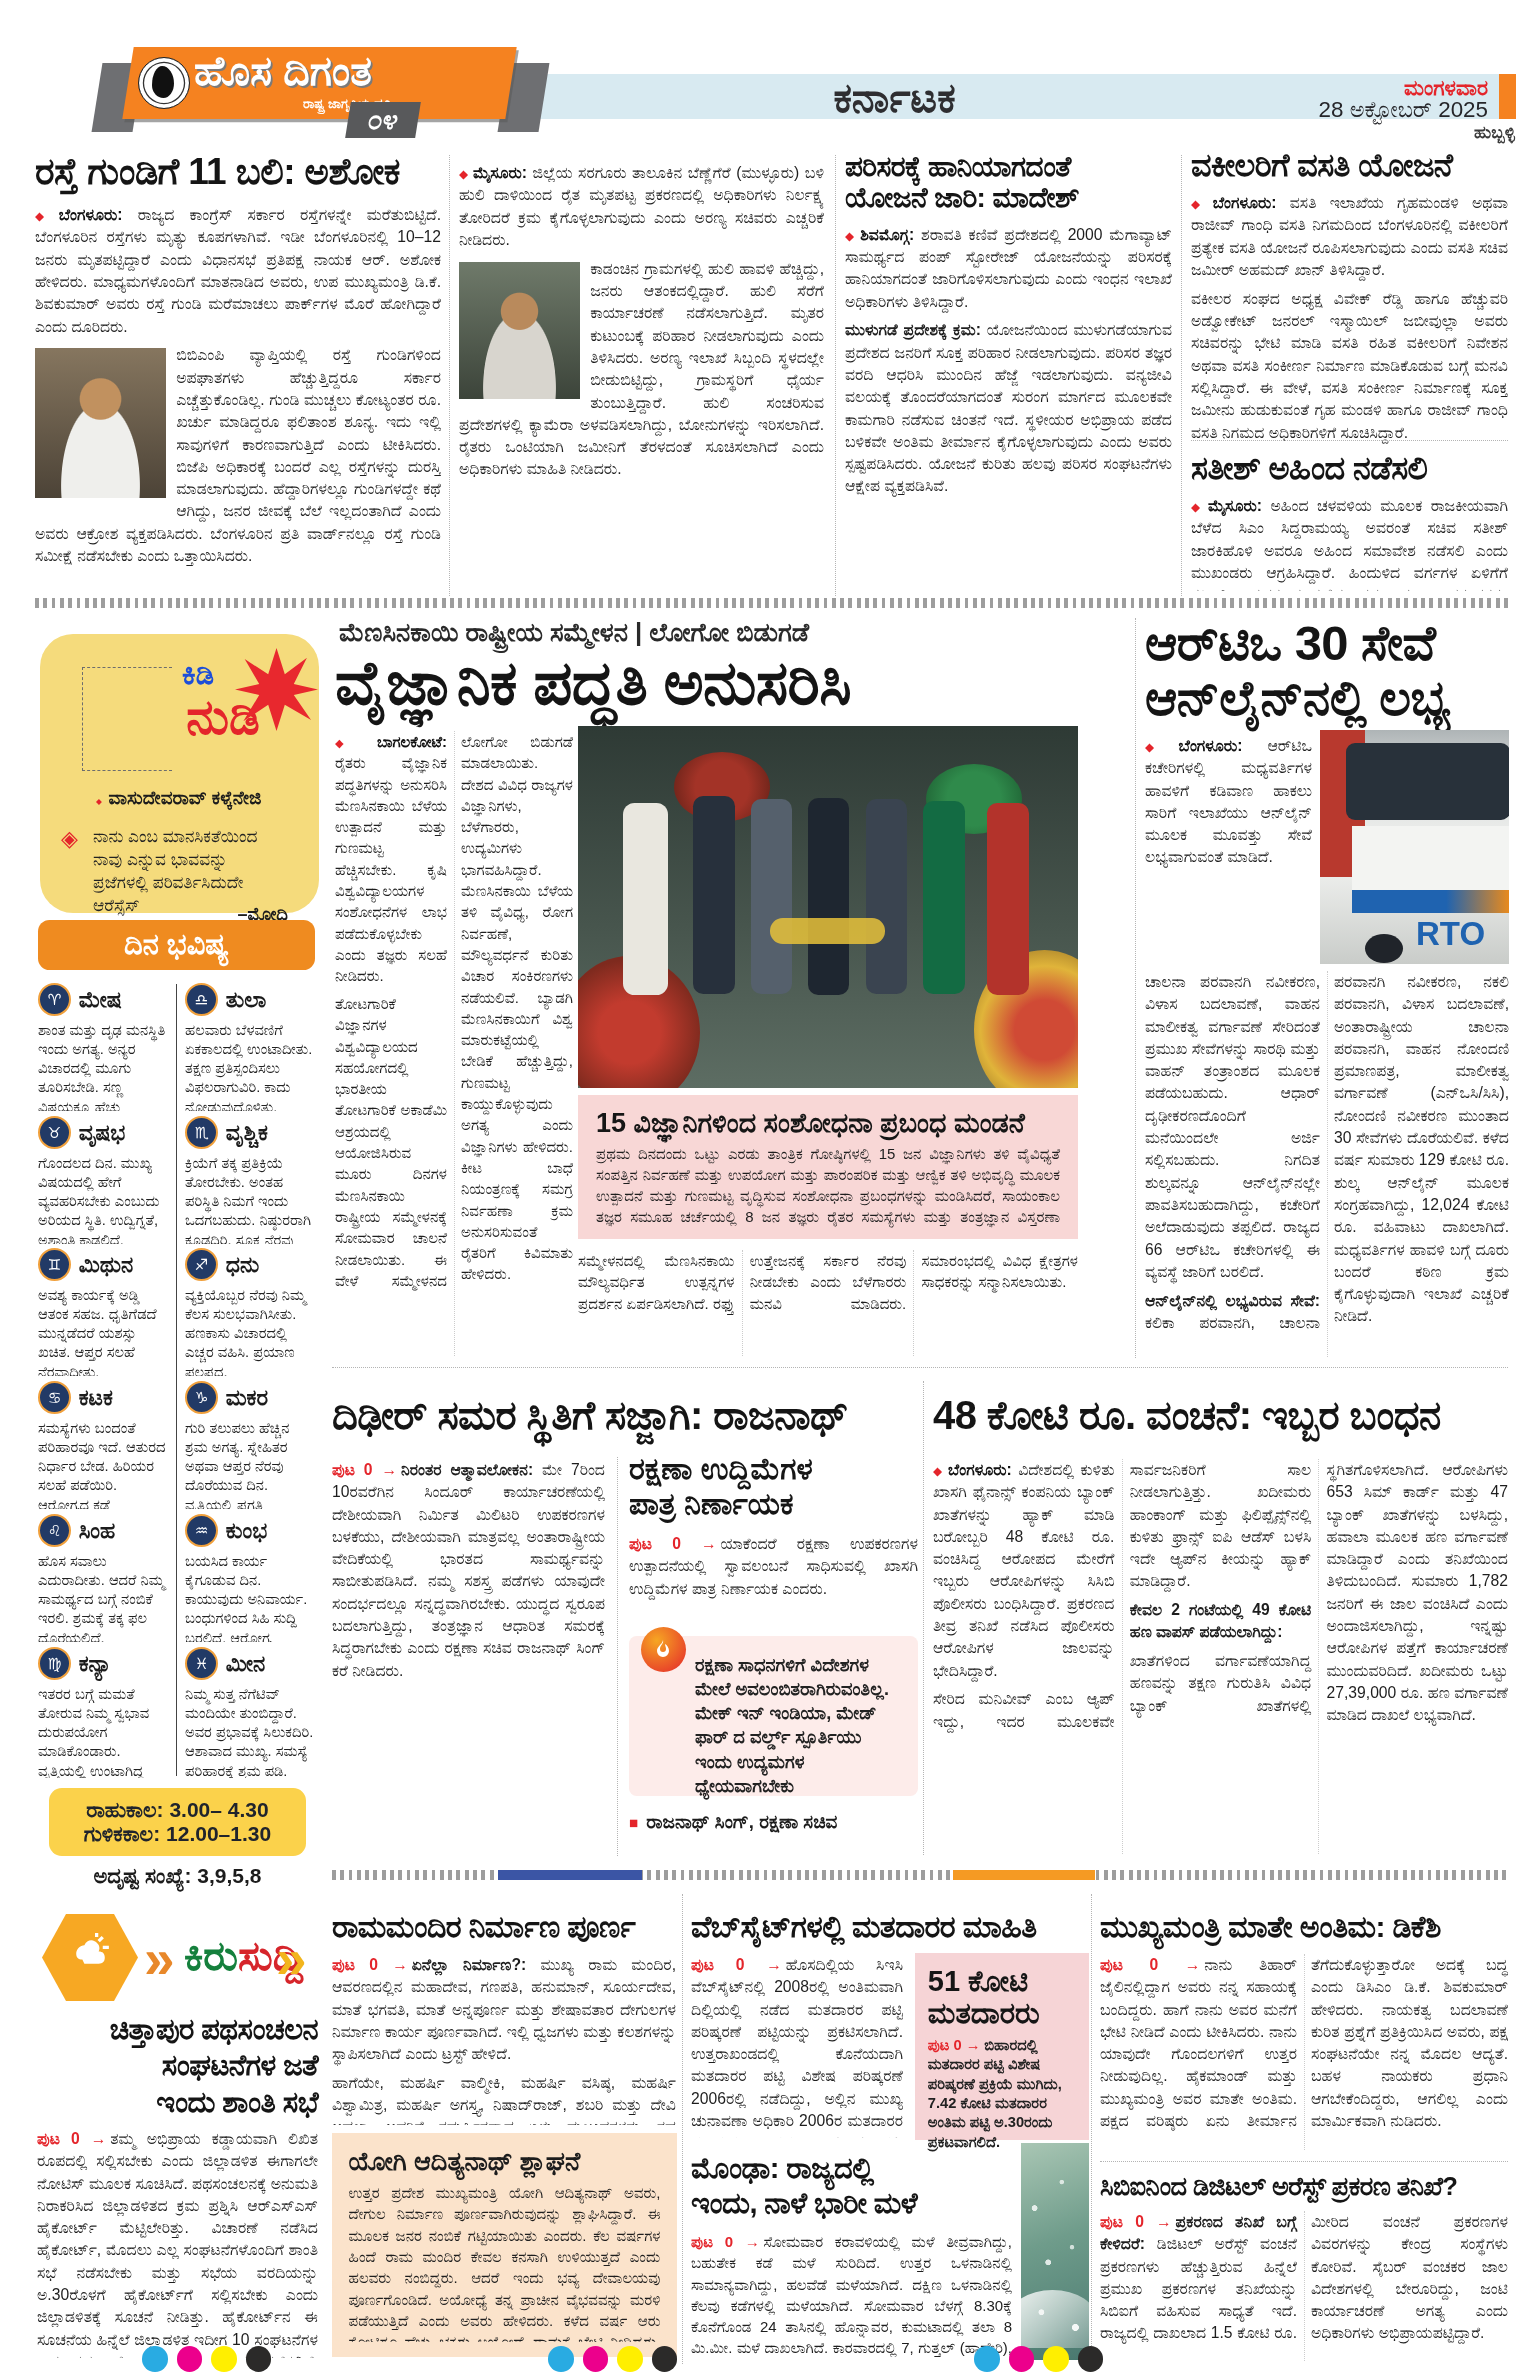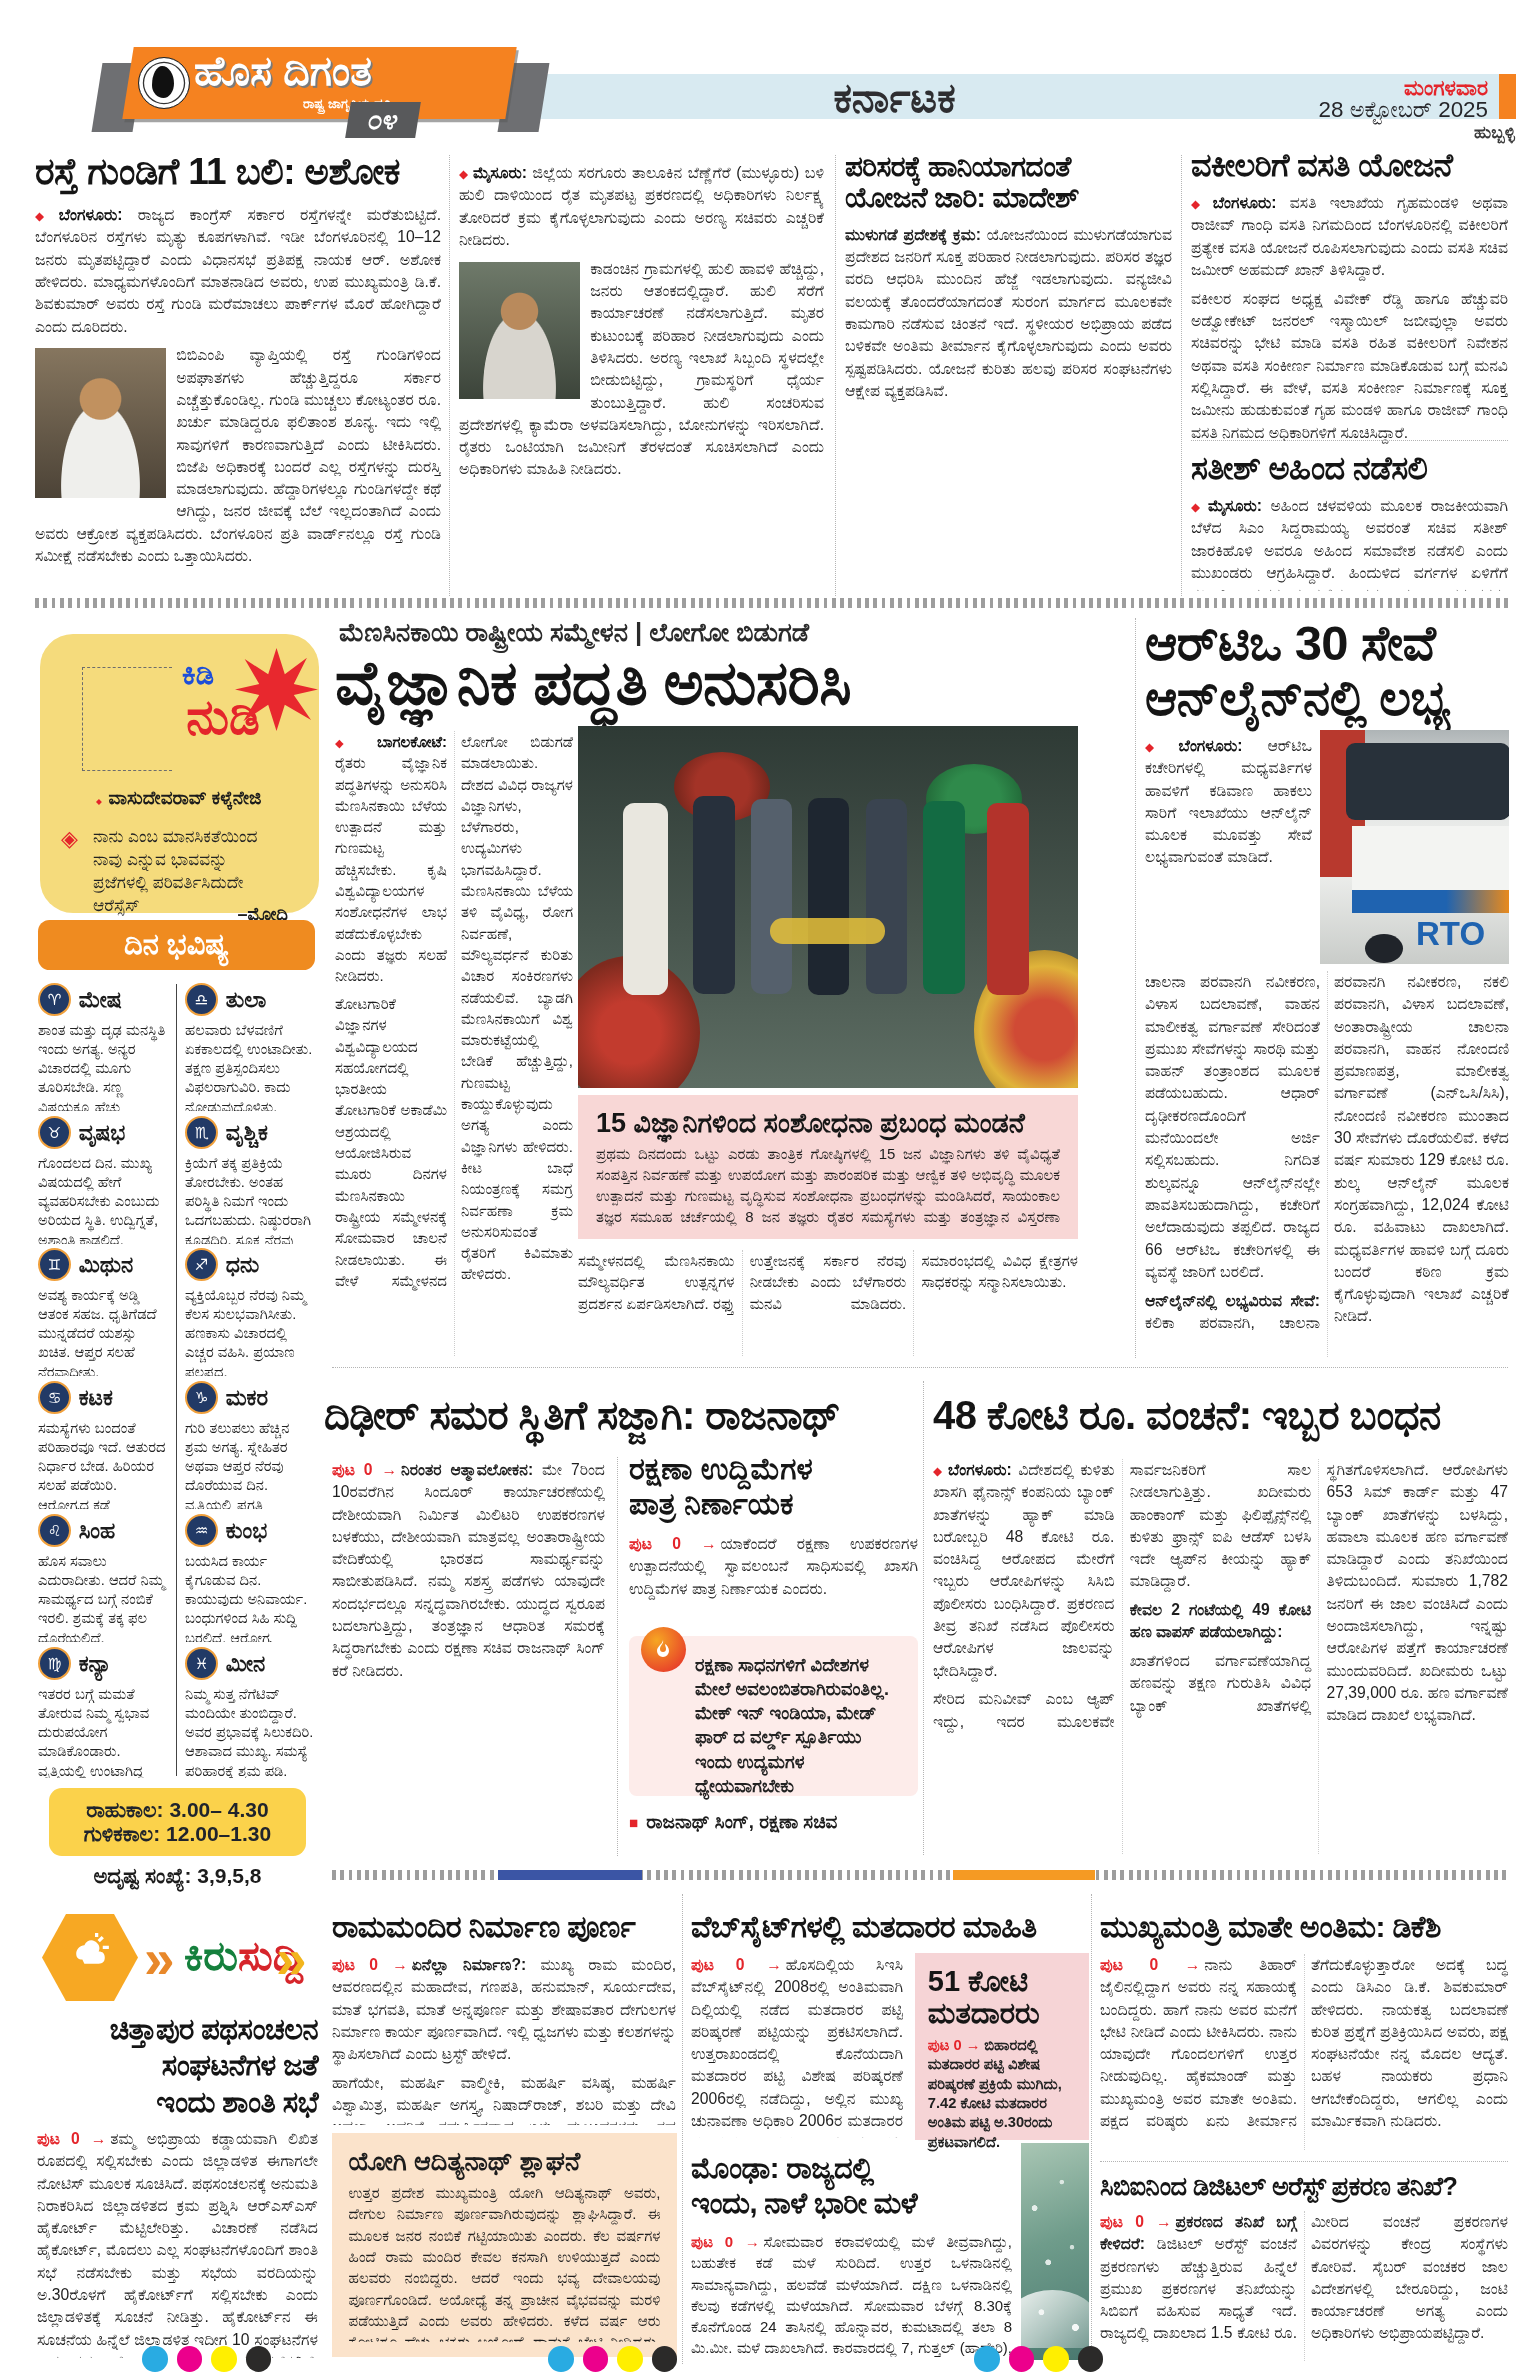--- a/index.html
+++ b/index.html
@@ -108,20 +108,21 @@
       <p><span class="diamond">◆</span><span class="byline">ಮೈಸೂರು:</span> <span>ಜಿಲ್ಲೆಯ ಸರಗೂರು ತಾಲೂಕಿನ ಬೆಣ್ಣೆಗೆರೆ (ಮುಳ್ಳೂರು) ಬಳಿ ಹುಲಿ ದಾಳಿಯಿಂದ ರೈತ ಮೃತಪಟ್ಟ ಪ್ರಕರಣದಲ್ಲಿ ಅಧಿಕಾರಿಗಳು ನಿರ್ಲಕ್ಷ್ಯ ತೋರಿದರೆ ಕ್ರಮ ಕೈಗೊಳ್ಳಲಾಗುವುದು ಎಂದು ಅರಣ್ಯ ಸಚಿವರು ಎಚ್ಚರಿಕೆ ನೀಡಿದರು.</span></p>
       <div class="photo portrait2" style="position:relative;float:left;width:121px;height:137px;margin:3.8px 10.2px 2.6px 0"></div>
       <p><span>ಕಾಡಂಚಿನ ಗ್ರಾಮಗಳಲ್ಲಿ ಹುಲಿ ಹಾವಳಿ ಹೆಚ್ಚಿದ್ದು, ಜನರು ಆತಂಕದಲ್ಲಿದ್ದಾರೆ. ಹುಲಿ ಸೆರೆಗೆ ಕಾರ್ಯಾಚರಣೆ ನಡೆಸಲಾಗುತ್ತಿದೆ. ಮೃತರ ಕುಟುಂಬಕ್ಕೆ ಪರಿಹಾರ ನೀಡಲಾಗುವುದು ಎಂದು ತಿಳಿಸಿದರು. ಅರಣ್ಯ ಇಲಾಖೆ ಸಿಬ್ಬಂದಿ ಸ್ಥಳದಲ್ಲೇ ಬೀಡುಬಿಟ್ಟಿದ್ದು, ಗ್ರಾಮಸ್ಥರಿಗೆ ಧೈರ್ಯ ತುಂಬುತ್ತಿದ್ದಾರೆ. ಹುಲಿ ಸಂಚರಿಸುವ ಪ್ರದೇಶಗಳಲ್ಲಿ ಕ್ಯಾಮೆರಾ ಅಳವಡಿಸಲಾಗಿದ್ದು, ಬೋನುಗಳನ್ನು ಇರಿಸಲಾಗಿದೆ. ರೈತರು ಒಂಟಿಯಾಗಿ ಜಮೀನಿಗೆ ತೆರಳದಂತೆ ಸೂಚಿಸಲಾಗಿದೆ ಎಂದು ಅಧಿಕಾರಿಗಳು ಮಾಹಿತಿ ನೀಡಿದರು.</span></p>
     </div>
   </div>
 
   <div class="abs" style="left:845px;top:152px;width:327px">
     <div class="hl prewrap" style="font-size:28px">ಪರಿಸರಕ್ಕೆ ಹಾನಿಯಾಗದಂತೆ
 ಯೋಜನೆ ಜಾರಿ: ಮಾದೇಶ್</div>
     <div class="body" style="margin-top:10.2px;height:358px">
+      <p><span class="diamond">◆</span><span class="byline">ಶಿವಮೊಗ್ಗ:</span> <span>ಶರಾವತಿ ಕಣಿವೆ ಪ್ರದೇಶದಲ್ಲಿ 2000 ಮೆಗಾವ್ಯಾಟ್ ಸಾಮರ್ಥ್ಯದ ಪಂಪ್ ಸ್ಟೋರೇಜ್ ಯೋಜನೆಯನ್ನು ಪರಿಸರಕ್ಕೆ ಹಾನಿಯಾಗದಂತೆ ಜಾರಿಗೊಳಿಸಲಾಗುವುದು ಎಂದು ಇಂಧನ ಇಲಾಖೆ ಅಧಿಕಾರಿಗಳು ತಿಳಿಸಿದ್ದಾರೆ.</span></p>
       <p><b>ಮುಳುಗಡೆ ಪ್ರದೇಶಕ್ಕೆ ಕ್ರಮ:</b> <span>ಯೋಜನೆಯಿಂದ ಮುಳುಗಡೆಯಾಗುವ ಪ್ರದೇಶದ ಜನರಿಗೆ ಸೂಕ್ತ ಪರಿಹಾರ ನೀಡಲಾಗುವುದು. ಪರಿಸರ ತಜ್ಞರ ವರದಿ ಆಧರಿಸಿ ಮುಂದಿನ ಹೆಜ್ಜೆ ಇಡಲಾಗುವುದು. ವನ್ಯಜೀವಿ ವಲಯಕ್ಕೆ ತೊಂದರೆಯಾಗದಂತೆ ಸುರಂಗ ಮಾರ್ಗದ ಮೂಲಕವೇ ಕಾಮಗಾರಿ ನಡೆಸುವ ಚಿಂತನೆ ಇದೆ. ಸ್ಥಳೀಯರ ಅಭಿಪ್ರಾಯ ಪಡೆದ ಬಳಿಕವೇ ಅಂತಿಮ ತೀರ್ಮಾನ ಕೈಗೊಳ್ಳಲಾಗುವುದು ಎಂದು ಅವರು ಸ್ಪಷ್ಟಪಡಿಸಿದರು. ಯೋಜನೆ ಕುರಿತು ಹಲವು ಪರಿಸರ ಸಂಘಟನೆಗಳು ಆಕ್ಷೇಪ ವ್ಯಕ್ತಪಡಿಸಿವೆ.</span></p>
     </div>
   </div>
 
   <div class="abs" style="left:1191px;top:148px;width:317px">
     <div class="hl" style="font-size:32px">ವಕೀಲರಿಗೆ ವಸತಿ ಯೋಜನೆ</div>
     <div class="body" style="margin-top:9px;height:268px">
       <p><span class="diamond">◆</span><span class="byline">ಬೆಂಗಳೂರು:</span> <span>ವಸತಿ ಇಲಾಖೆಯ ಗೃಹಮಂಡಳಿ ಅಥವಾ ರಾಜೀವ್ ಗಾಂಧಿ ವಸತಿ ನಿಗಮದಿಂದ ಬೆಂಗಳೂರಿನಲ್ಲಿ ವಕೀಲರಿಗೆ ಪ್ರತ್ಯೇಕ ವಸತಿ ಯೋಜನೆ ರೂಪಿಸಲಾಗುವುದು ಎಂದು ವಸತಿ ಸಚಿವ ಜಮೀರ್ ಅಹಮದ್ ಖಾನ್ ತಿಳಿಸಿದ್ದಾರೆ.</span></p>
       <p><span>ವಕೀಲರ ಸಂಘದ ಅಧ್ಯಕ್ಷ ವಿವೇಕ್ ರೆಡ್ಡಿ ಹಾಗೂ ಹೆಚ್ಚುವರಿ ಅಡ್ವೋಕೇಟ್ ಜನರಲ್ ಇಸ್ಮಾಯಿಲ್ ಜಬೀವುಲ್ಲಾ ಅವರು ಸಚಿವರನ್ನು ಭೇಟಿ ಮಾಡಿ ವಸತಿ ರಹಿತ ವಕೀಲರಿಗೆ ನಿವೇಶನ ಅಥವಾ ವಸತಿ ಸಂಕೀರ್ಣ ನಿರ್ಮಾಣ ಮಾಡಿಕೊಡುವ ಬಗ್ಗೆ ಮನವಿ ಸಲ್ಲಿಸಿದ್ದಾರೆ. ಈ ವೇಳೆ, ವಸತಿ ಸಂಕೀರ್ಣ ನಿರ್ಮಾಣಕ್ಕೆ ಸೂಕ್ತ ಜಮೀನು ಹುಡುಕುವಂತೆ ಗೃಹ ಮಂಡಳಿ ಹಾಗೂ ರಾಜೀವ್ ಗಾಂಧಿ ವಸತಿ ನಿಗಮದ ಅಧಿಕಾರಿಗಳಿಗೆ ಸೂಚಿಸಿದ್ದಾರೆ.</span></p>
     </div>
@@ -318,21 +319,21 @@
   </div>
   <div class="abs body cols2" style="left:1145px;top:971px;width:364px;height:386px">
     <p>ಚಾಲನಾ ಪರವಾನಗಿ ನವೀಕರಣ, ವಿಳಾಸ ಬದಲಾವಣೆ, ವಾಹನ ಮಾಲೀಕತ್ವ ವರ್ಗಾವಣೆ ಸೇರಿದಂತೆ ಪ್ರಮುಖ ಸೇವೆಗಳನ್ನು ಸಾರಥಿ ಮತ್ತು ವಾಹನ್ ತಂತ್ರಾಂಶದ ಮೂಲಕ ಪಡೆಯಬಹುದು. ಆಧಾರ್ ದೃಢೀಕರಣದೊಂದಿಗೆ ಮನೆಯಿಂದಲೇ ಅರ್ಜಿ ಸಲ್ಲಿಸಬಹುದು. ನಿಗದಿತ ಶುಲ್ಕವನ್ನೂ ಆನ್‌ಲೈನ್‌ನಲ್ಲೇ ಪಾವತಿಸಬಹುದಾಗಿದ್ದು, ಕಚೇರಿಗೆ ಅಲೆದಾಡುವುದು ತಪ್ಪಲಿದೆ. ರಾಜ್ಯದ 66 ಆರ್‌ಟಿಒ ಕಚೇರಿಗಳಲ್ಲಿ ಈ ವ್ಯವಸ್ಥೆ ಜಾರಿಗೆ ಬರಲಿದೆ.</p>
     <p><b>ಆನ್‌ಲೈನ್‌ನಲ್ಲಿ ಲಭ್ಯವಿರುವ ಸೇವೆ:</b> <span>ಕಲಿಕಾ ಪರವಾನಗಿ, ಚಾಲನಾ ಪರವಾನಗಿ ನವೀಕರಣ, ನಕಲಿ ಪರವಾನಗಿ, ವಿಳಾಸ ಬದಲಾವಣೆ, ಅಂತಾರಾಷ್ಟ್ರೀಯ ಚಾಲನಾ ಪರವಾನಗಿ, ವಾಹನ ನೋಂದಣಿ ಪ್ರಮಾಣಪತ್ರ, ಮಾಲೀಕತ್ವ ವರ್ಗಾವಣೆ (ಎನ್‌ಒಸಿ/ಸಿಸಿ), ನೋಂದಣಿ ನವೀಕರಣ ಮುಂತಾದ 30 ಸೇವೆಗಳು ದೊರೆಯಲಿವೆ. ಕಳೆದ ವರ್ಷ ಸುಮಾರು 129 ಕೋಟಿ ರೂ. ಶುಲ್ಕ ಆನ್‌ಲೈನ್ ಮೂಲಕ ಸಂಗ್ರಹವಾಗಿದ್ದು, 12,024 ಕೋಟಿ ರೂ. ವಹಿವಾಟು ದಾಖಲಾಗಿದೆ. ಮಧ್ಯವರ್ತಿಗಳ ಹಾವಳಿ ಬಗ್ಗೆ ದೂರು ಬಂದರೆ ಕಠಿಣ ಕ್ರಮ ಕೈಗೊಳ್ಳುವುದಾಗಿ ಇಲಾಖೆ ಎಚ್ಚರಿಕೆ ನೀಡಿದೆ.</span></p>
   </div>
 
   <div class="abs hsep" style="left:332px;top:1367px;width:1176px"></div>
   <div class="abs vsep" style="left:923px;top:1381px;height:474px"></div>
   <div class="abs vsep" style="left:617px;top:1457px;height:399px"></div>
 
-  <div class="abs hl" style="left:324px;top:1393px;width:587px;font-size:40px">ದಿಢೀರ್ ಸಮರ ಸ್ಥಿತಿಗೆ ಸಜ್ಜಾಗಿ: ರಾಜನಾಥ್</div>
+  <div class="abs hl" style="left:332px;top:1393px;width:587px;font-size:40px">ದಿಢೀರ್ ಸಮರ ಸ್ಥಿತಿಗೆ ಸಜ್ಜಾಗಿ: ರಾಜನಾಥ್</div>
   <div class="abs body" style="left:332px;top:1459px;width:273px;height:395px">
     <p><span class="plead">ಪುಟ 0 →</span><b>ನಿರಂತರ ಆತ್ಮಾವಲೋಕನ:</b> <span>ಮೇ 7ರಿಂದ 10ರವರೆಗಿನ ಸಿಂದೂರ್ ಕಾರ್ಯಾಚರಣೆಯಲ್ಲಿ ದೇಶೀಯವಾಗಿ ನಿರ್ಮಿತ ಮಿಲಿಟರಿ ಉಪಕರಣಗಳ ಬಳಕೆಯು, ದೇಶೀಯವಾಗಿ ಮಾತ್ರವಲ್ಲ ಅಂತಾರಾಷ್ಟ್ರೀಯ ವೇದಿಕೆಯಲ್ಲಿ ಭಾರತದ ಸಾಮರ್ಥ್ಯವನ್ನು ಸಾಬೀತುಪಡಿಸಿದೆ. ನಮ್ಮ ಸಶಸ್ತ್ರ ಪಡೆಗಳು ಯಾವುದೇ ಸಂದರ್ಭದಲ್ಲೂ ಸನ್ನದ್ಧವಾಗಿರಬೇಕು. ಯುದ್ಧದ ಸ್ವರೂಪ ಬದಲಾಗುತ್ತಿದ್ದು, ತಂತ್ರಜ್ಞಾನ ಆಧಾರಿತ ಸಮರಕ್ಕೆ ಸಿದ್ಧರಾಗಬೇಕು ಎಂದು ರಕ್ಷಣಾ ಸಚಿವ ರಾಜನಾಥ್ ಸಿಂಗ್ ಕರೆ ನೀಡಿದರು.</span></p>
   </div>
   <div class="abs sub-hl prewrap" style="left:629px;top:1452px;width:289px;font-size:30px">ರಕ್ಷಣಾ ಉದ್ದಿಮೆಗಳ
 ಪಾತ್ರ ನಿರ್ಣಾಯಕ</div>
   <div class="abs body" style="left:629px;top:1533px;width:289px;height:96px">
     <p><span class="plead">ಪುಟ 0 →</span><span>ಯಾಕೆಂದರೆ ರಕ್ಷಣಾ ಉಪಕರಣಗಳ ಉತ್ಪಾದನೆಯಲ್ಲಿ ಸ್ವಾವಲಂಬನೆ ಸಾಧಿಸುವಲ್ಲಿ ಖಾಸಗಿ ಉದ್ದಿಮೆಗಳ ಪಾತ್ರ ನಿರ್ಣಾಯಕ ಎಂದರು.</span></p>
   </div>
   <div class="abs quotebox" style="left:629px;top:1636px;width:289px;height:160px">
     <div class="abs" style="left:11.5px;top:-9px;width:45px;height:45px;border-radius:50%;background:radial-gradient(circle at 35% 30%,#f6a623,#e4252b);display:flex;align-items:center;justify-content:center">

